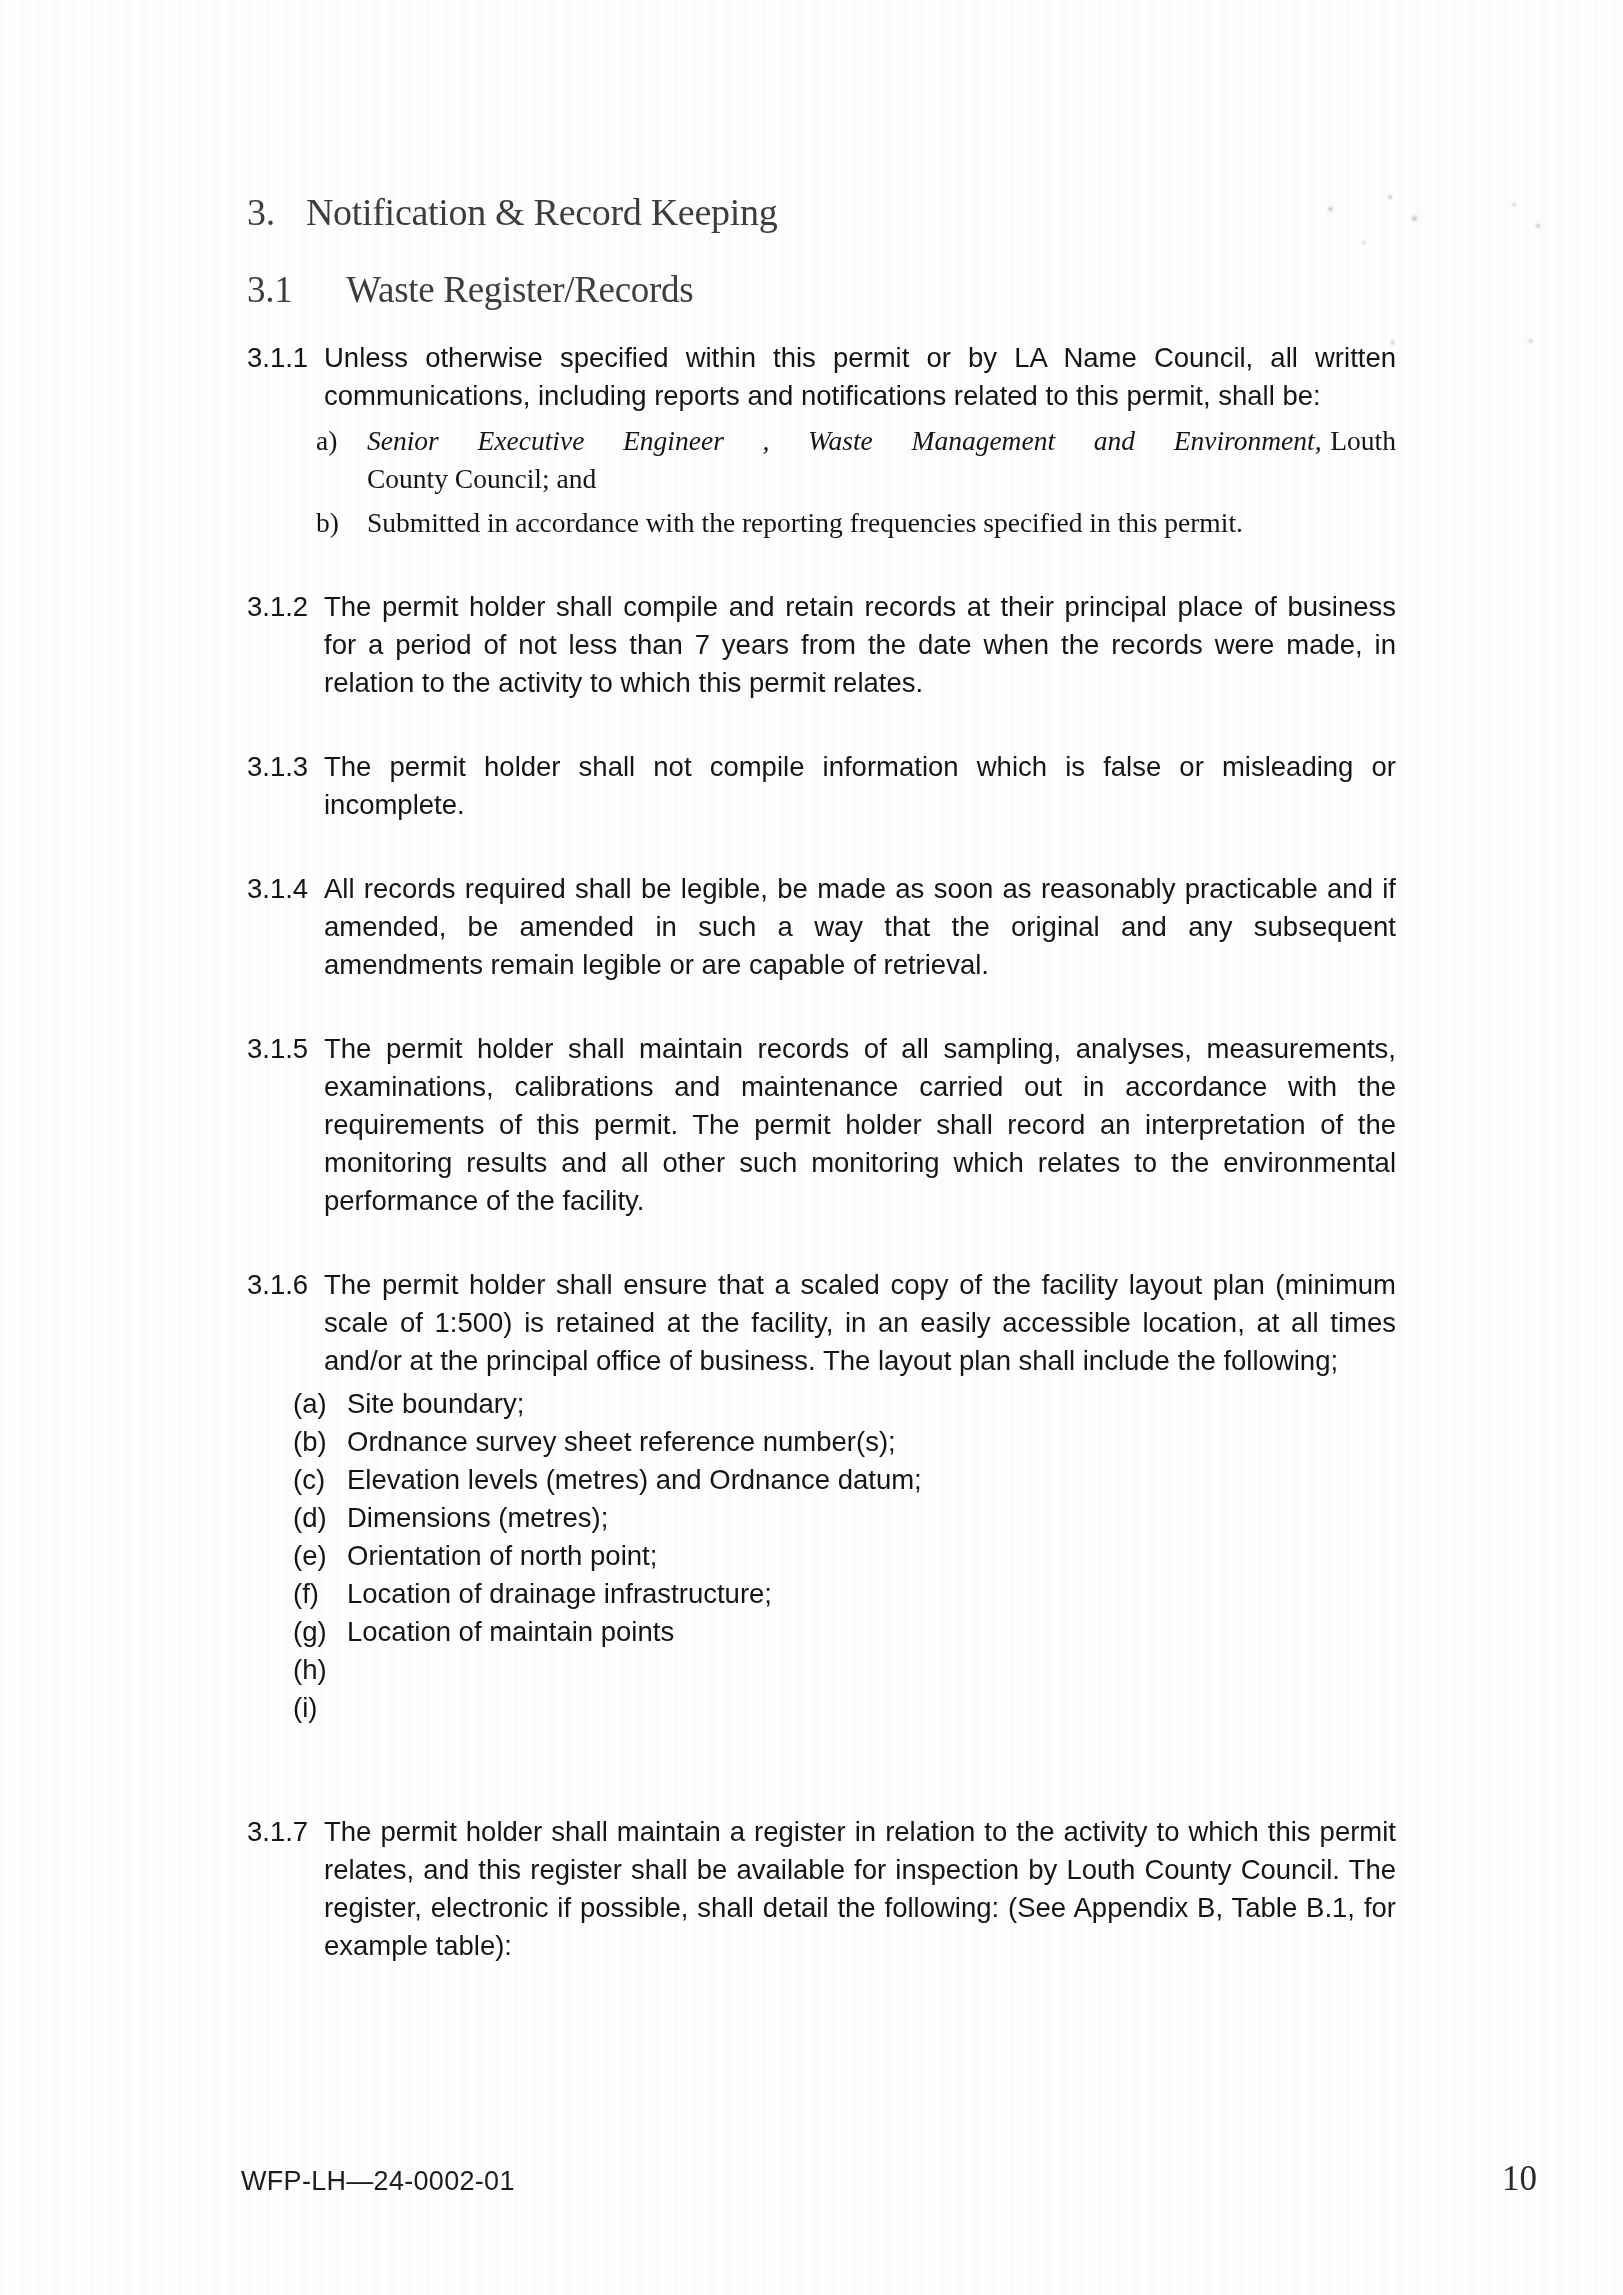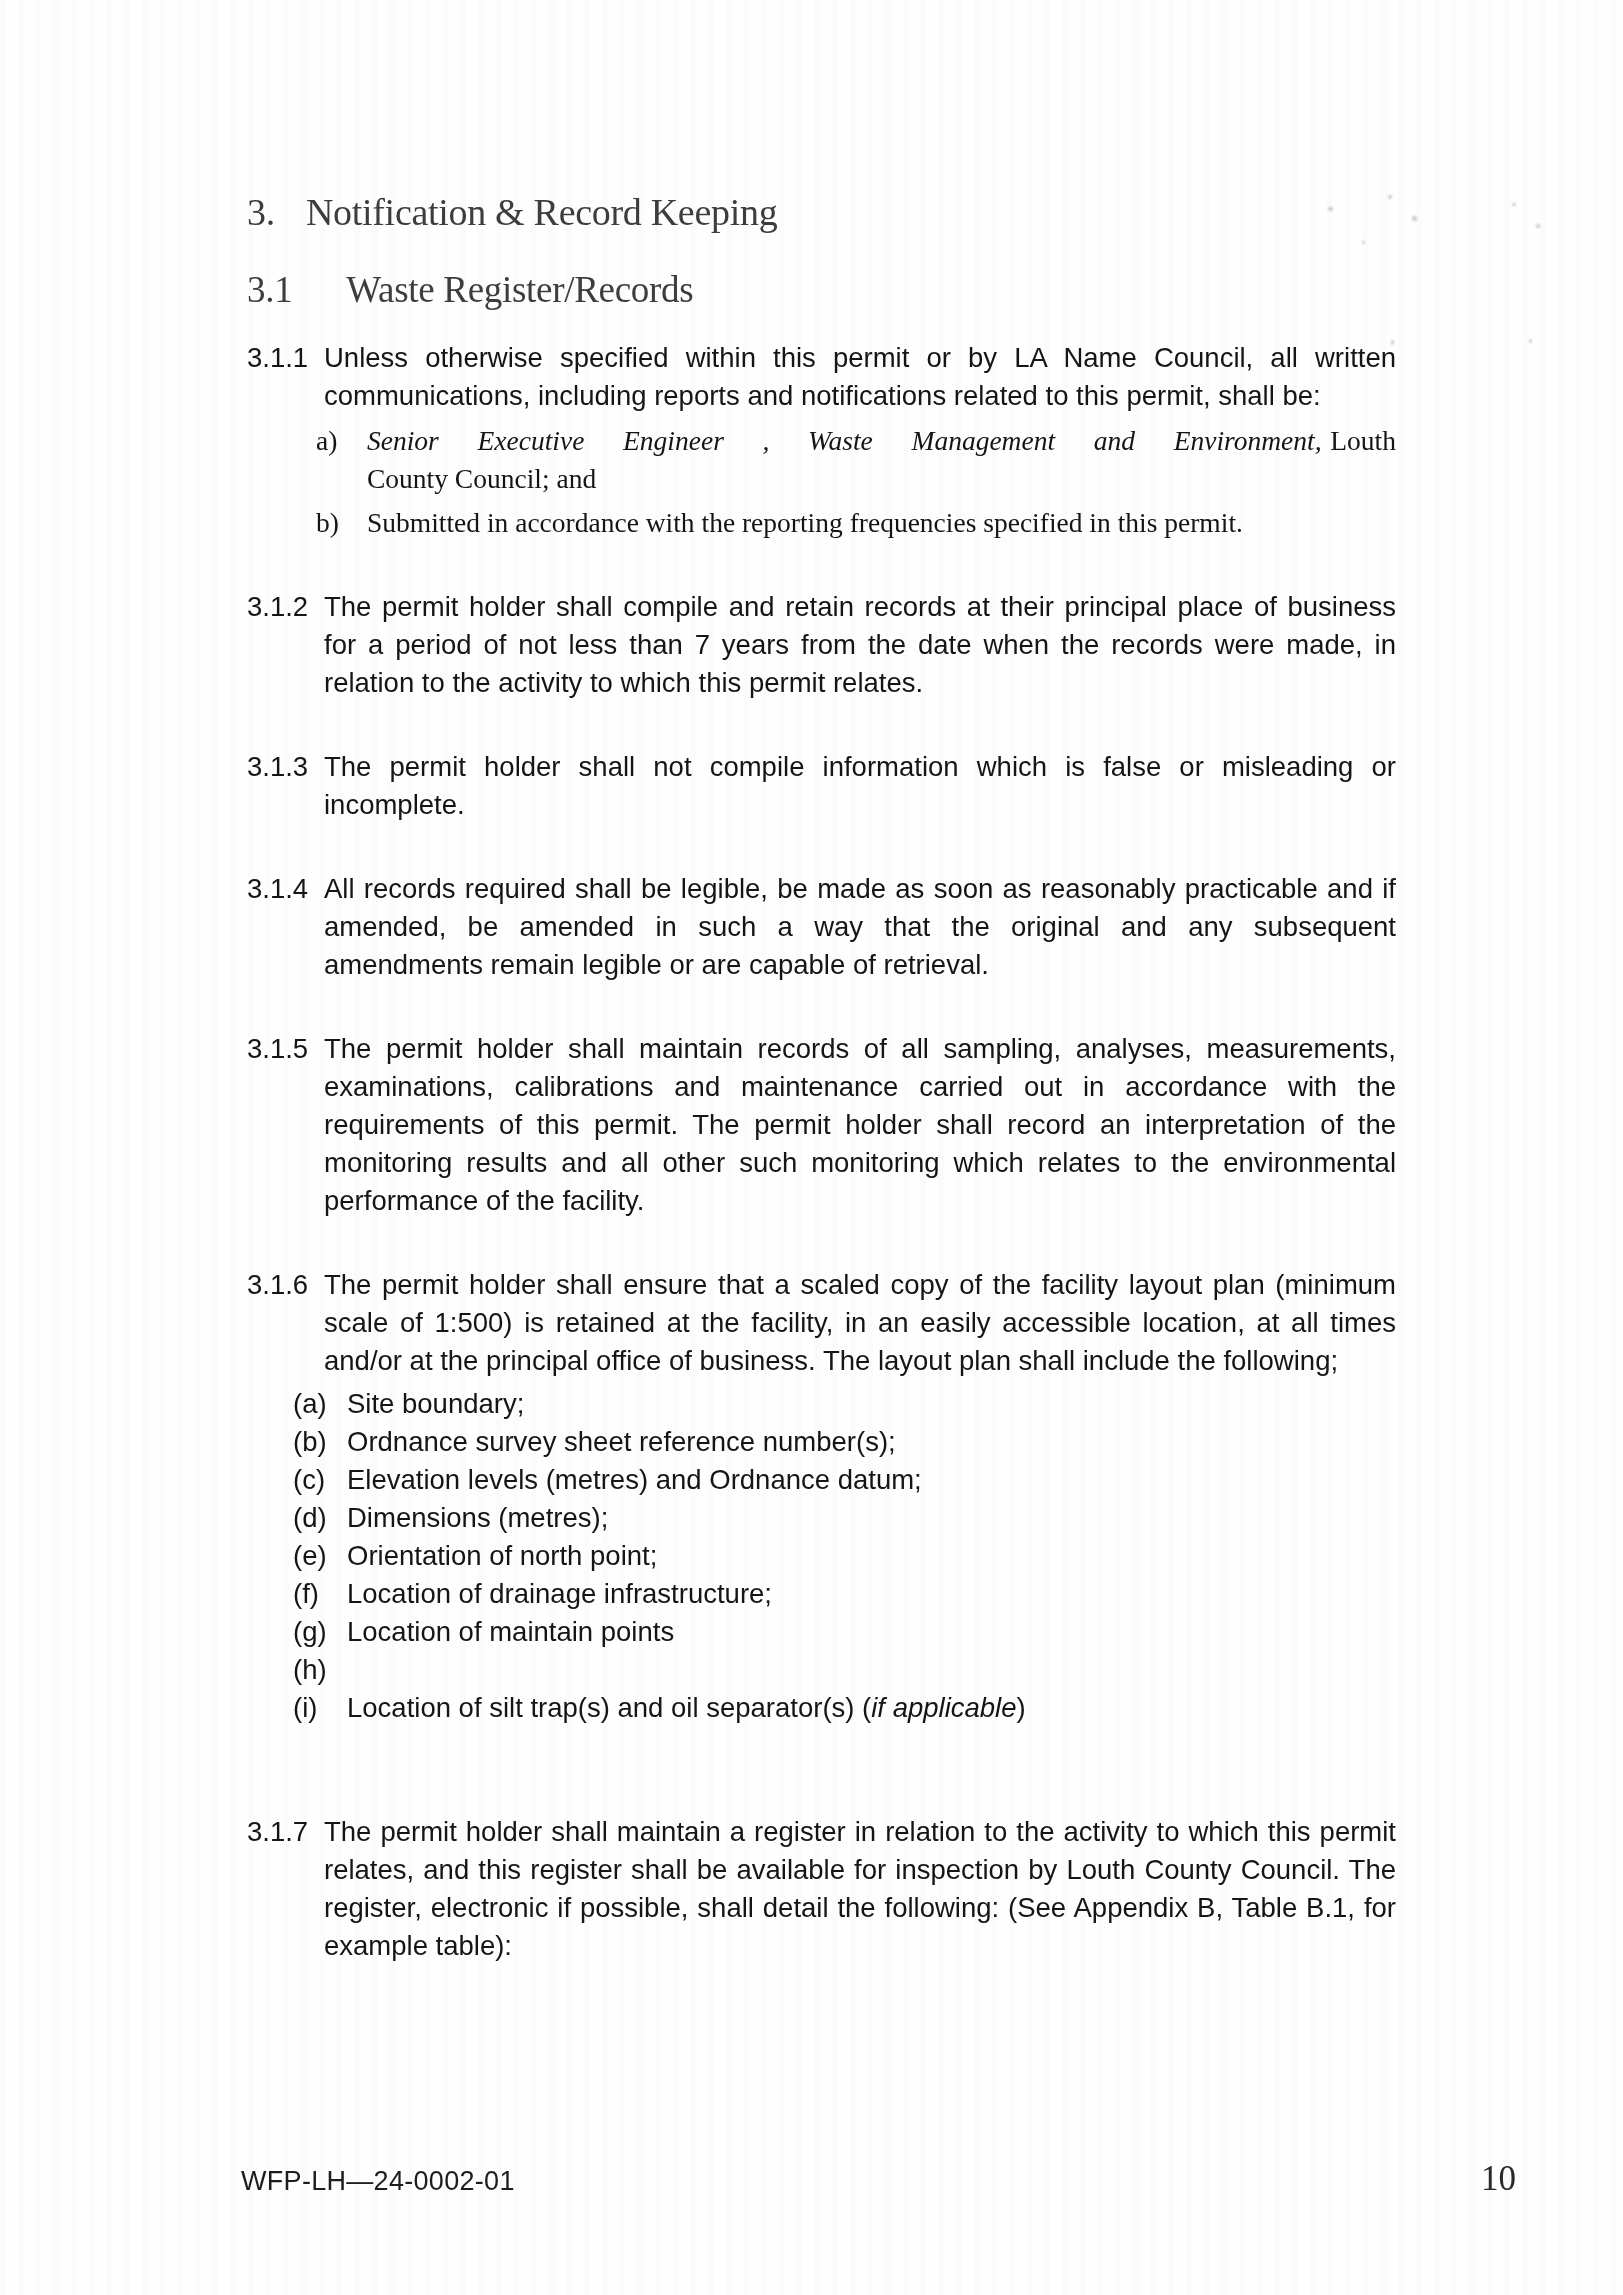--- a/index.html
+++ b/index.html
@@ -75,21 +75,21 @@
   .plan-list { margin-left: 46px; margin-top: 5.2px; }
   .plan-item { display: flex; line-height: 38px; }
   .plan-item .marker { flex: 0 0 54px; }
   .plan-item .item-text em { font-style: italic; }
 
   .clause.pre-gap-large { margin-bottom: 86px; }
 
   .footer {
     position: absolute;
     left: 241px;
-    right: 108px;
+    right: 87px;
     top: 2159px;
     display: flex;
     justify-content: space-between;
     align-items: baseline;
   }
   .doc-ref {
     font-family: "Liberation Sans", sans-serif;
     font-size: 27px;
     color: #1d1d1d;
     letter-spacing: 0.3px;
@@ -207,21 +207,20 @@
         </div>
         <div class="plan-item">
           <div class="marker">(g)</div>
           <div class="item-text">Location of maintain points</div>
         </div>
         <div class="plan-item">
           <div class="marker">(h)</div>
         </div>
         <div class="plan-item">
           <div class="marker">(i)</div>
-          <div class="item-text"><span>Location of silt trap(s) and oil separator(s) (</span><em>if applicable</em><span>)</span></div>
         </div>
       </div>
     </section>
 
     <section class="clause">
       <div class="clause-row">
         <div class="clause-num">3.1.7</div>
         <div class="clause-text">The permit holder shall maintain a register in relation to the activity to which this permit relates, and this register shall be available for inspection by Louth County Council. The register, electronic if possible, shall detail the following: (See Appendix B, Table B.1, for example table):</div>
       </div>
     </section>

